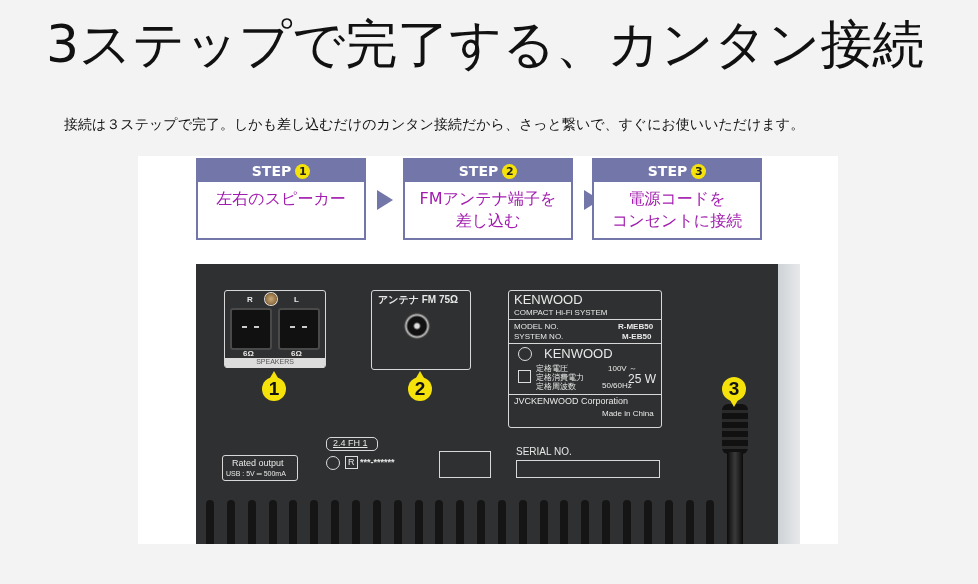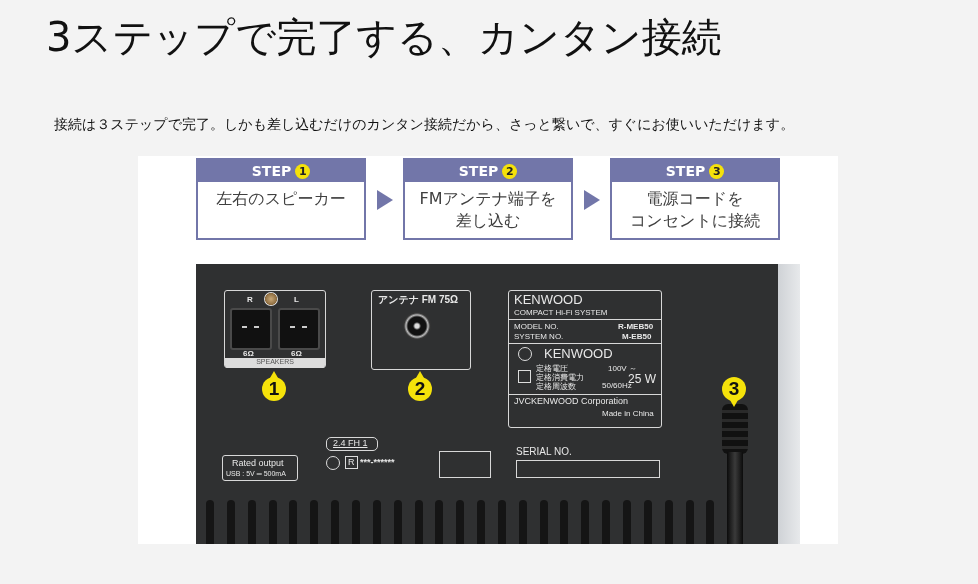--- a/index.html
+++ b/index.html
@@ -1,24 +1,24 @@
 <!DOCTYPE html>
 <html><head>
 <meta charset="utf-8">
 <style>
   html,body{margin:0;padding:0;}
   body{width:978px;height:584px;background:#f3f3f3;position:relative;overflow:hidden;font-family:"DejaVu Sans",sans-serif;}
-  .title{position:absolute;left:46px;top:10px;font-size:40px;color:#111;font-weight:normal;letter-spacing:0px;white-space:nowrap;}
-  .lead{position:absolute;left:54px;top:116px;font-size:14px;color:#111;white-space:nowrap;}
+  .title{position:absolute;left:46px;top:10px;font-size:52px;color:#111;font-weight:normal;letter-spacing:0px;white-space:nowrap;}
+  .lead{position:absolute;left:64px;top:116px;font-size:14px;color:#111;white-space:nowrap;}
   .figure{position:absolute;left:138px;top:156px;width:700px;height:388px;background:#fff;}
   .steps{position:absolute;left:58px;top:2px;width:585px;height:82px;}
   .step{position:absolute;top:0;width:170px;height:82px;border:2px solid #7276a9;box-sizing:border-box;background:#fff;}
   .step-head{height:22px;background:#7276a9;color:#fff;font-weight:bold;font-size:14px;text-align:center;line-height:22px;}
   .step-num{display:inline-block;width:15px;height:15px;border-radius:50%;background:#f5e20a;color:#222;font-size:11px;line-height:15px;text-align:center;margin-left:4px;vertical-align:1px;}
-  .step-body{font-size:16px;color:#404040;text-align:center;line-height:22px;padding-top:6px;}
+  .step-body{font-size:16px;color:#a21caf;text-align:center;line-height:22px;padding-top:6px;}
   .arrow{position:absolute;top:32px;width:0;height:0;border-top:10px solid transparent;border-bottom:10px solid transparent;border-left:16px solid #7276a9;}
   .photo{position:absolute;left:58px;top:108px;width:582px;height:280px;background:#2f3031;overflow:hidden;}
   .metal{position:absolute;left:640px;top:108px;width:22px;height:280px;background:linear-gradient(90deg,#cfd2d6,#e7e9eb);}
   .box{position:absolute;border:1.5px solid #d8d8d8;border-radius:3px;box-sizing:border-box;}
   .wtxt{position:absolute;color:#e8e8e8;font-family:"Liberation Sans",sans-serif;white-space:nowrap;}
   .badge{position:absolute;width:24px;height:24px;border-radius:50%;background:#f5e20a;color:#111;font-weight:bold;font-size:19px;text-align:center;line-height:24px;font-family:"Liberation Sans",sans-serif;}
   .badge:after{content:"";position:absolute;left:8px;top:-6px;border-left:4px solid transparent;border-right:4px solid transparent;border-bottom:7px solid #f5e20a;}
   .badge.down:after{top:auto;bottom:-6px;border-bottom:none;border-top:7px solid #f5e20a;}
   .jack{position:absolute;width:38px;height:38px;background:#111;border-radius:3px;border:2px solid #4a4a4a;}
   .jack i{position:absolute;top:16px;width:5px;height:2px;background:#ccc;}
@@ -41,21 +41,21 @@
     </div>
     <div class="arrow" style="left:181px"></div>
     <div class="step" style="left:207px">
       <div class="step-head"><span>STEP</span><span class="step-num">2</span></div>
       <div class="step-body">
           <div>FMアンテナ端子を</div>
           <div>差し込む</div>
         </div>
     </div>
     <div class="arrow" style="left:388px"></div>
-    <div class="step" style="left:414px">
+    <div class="step" style="left:396px">
       <div class="step-head"><span>STEP</span><span class="step-num">3</span></div>
       <div class="step-body">
           <div>電源コードを</div>
           <div>コンセントに接続</div>
         </div>
     </div>
   </div>
 
   <div class="metal"></div>
   <div class="screw" style="left:614px;top:340px"></div>

